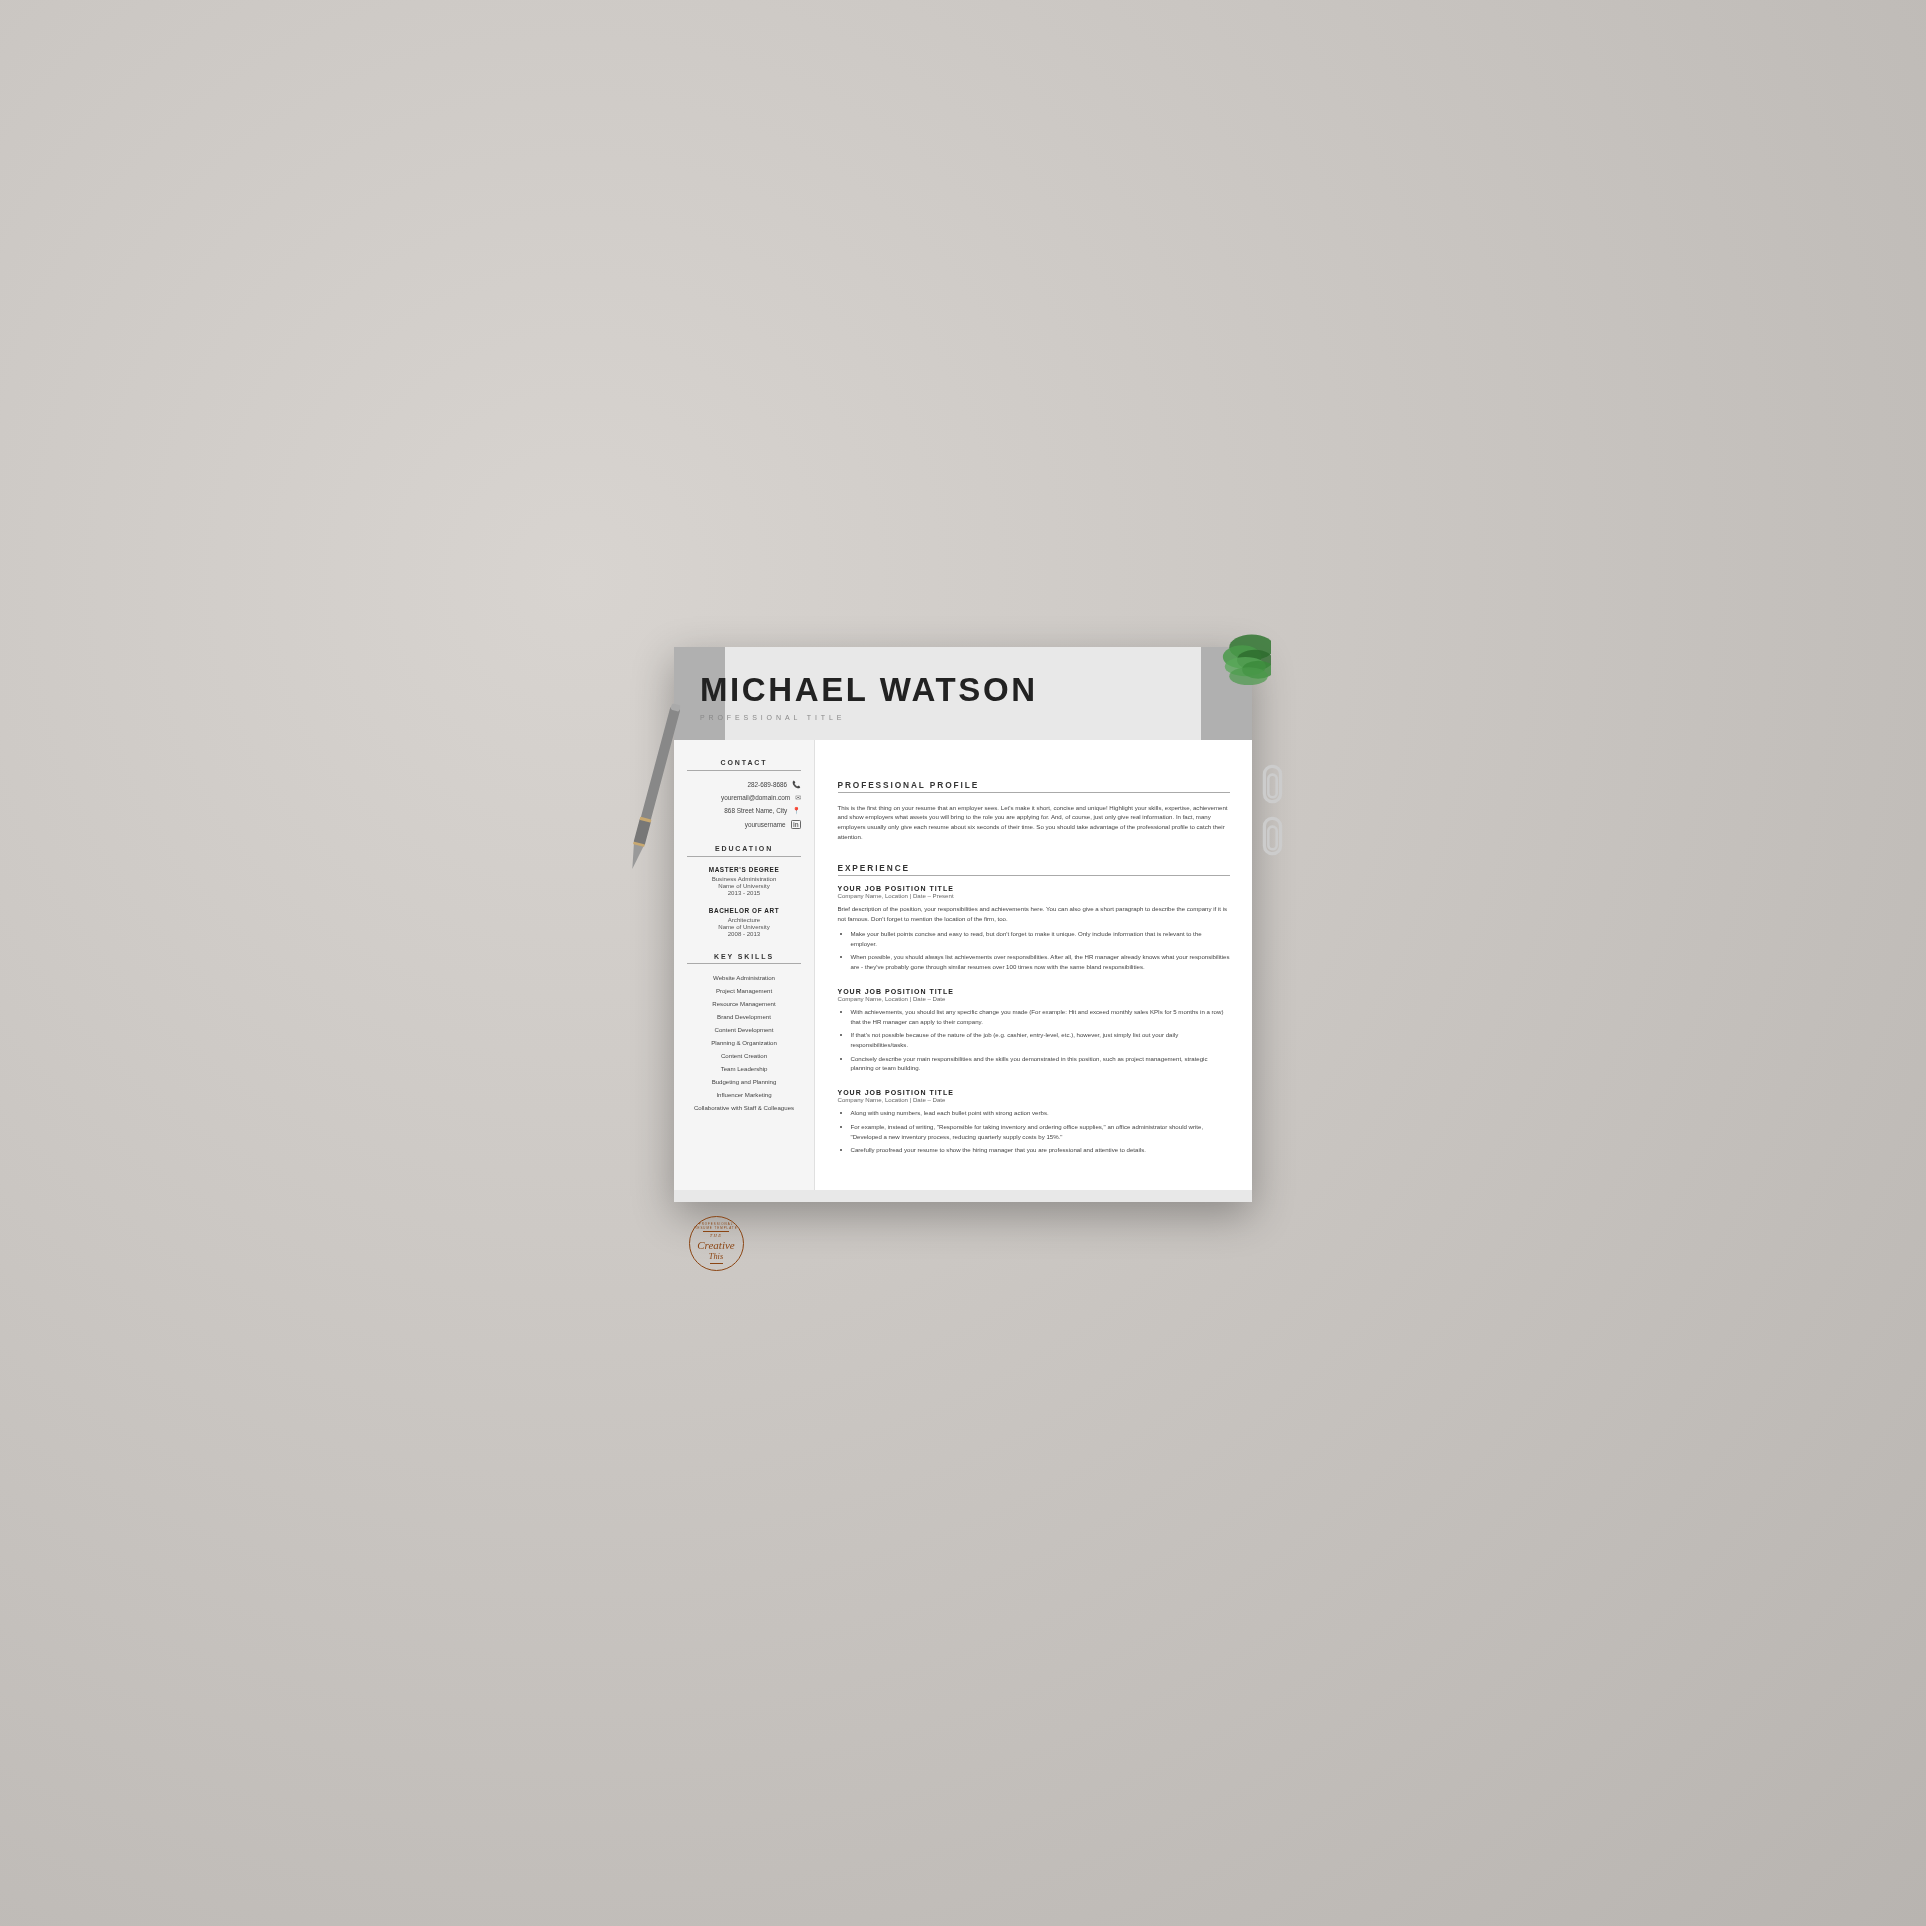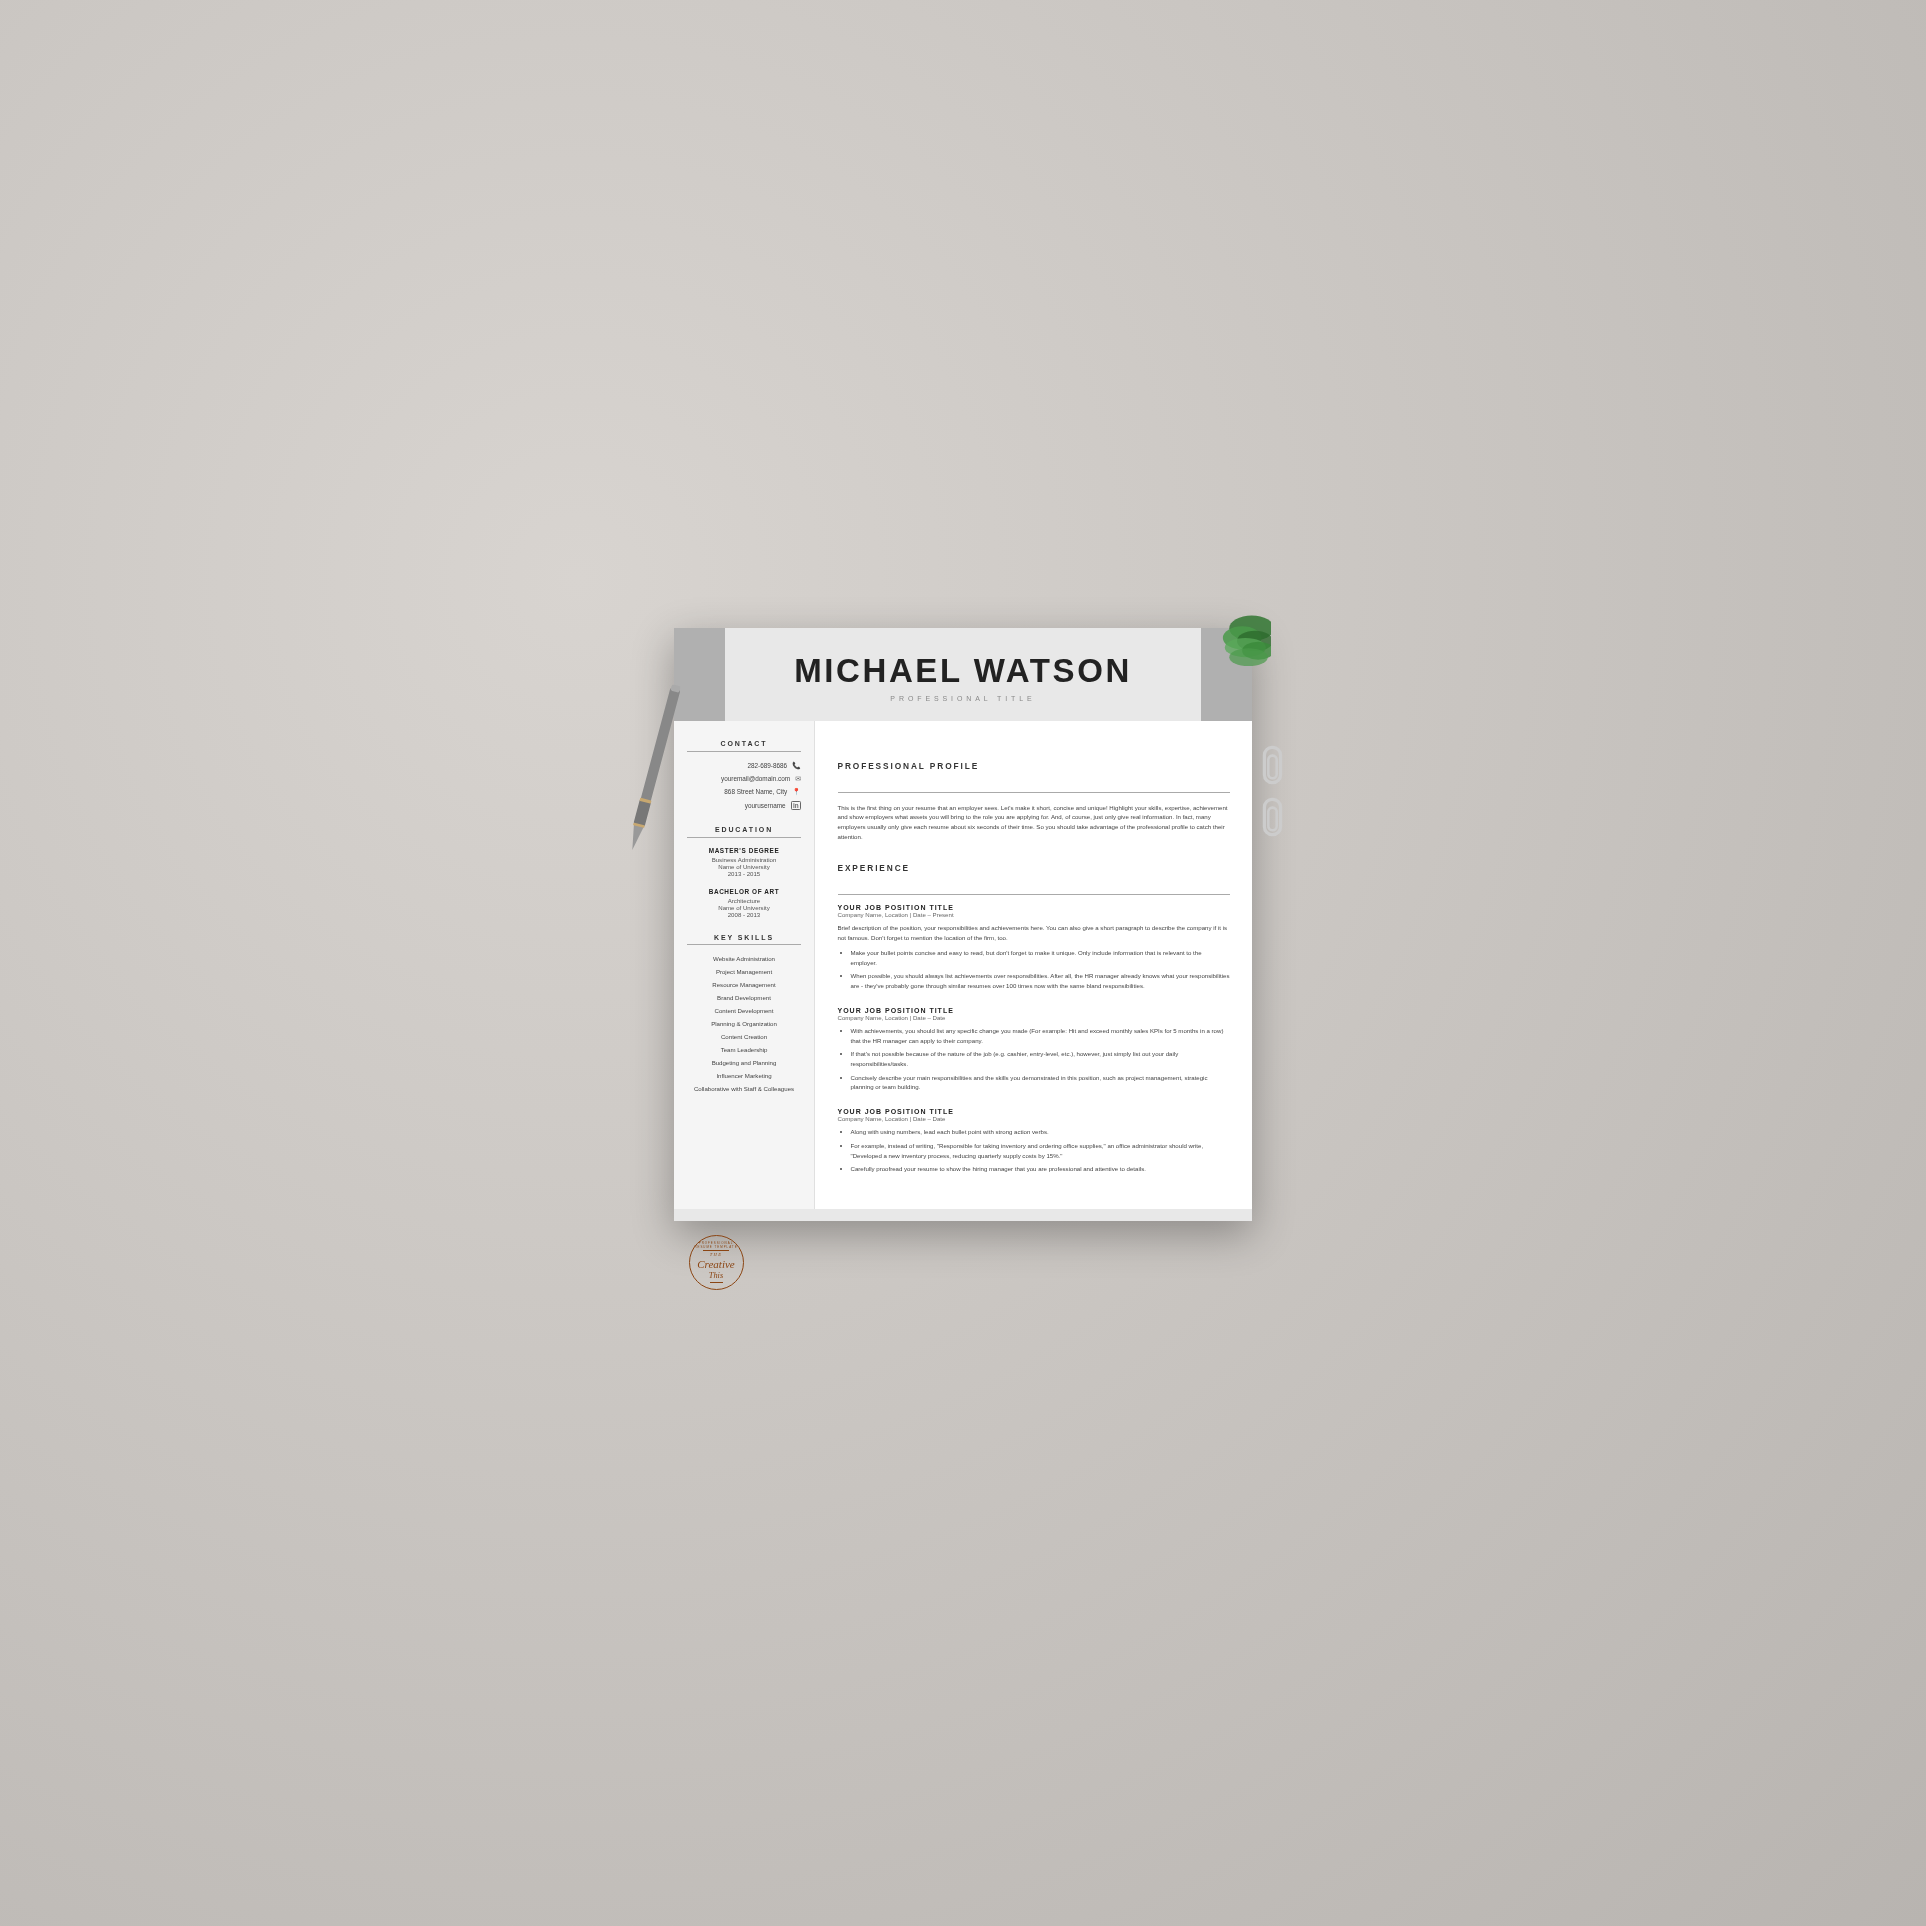--- a/index.html
+++ b/index.html
@@ -48,21 +48,20 @@
     .header-accent-right {
       position: absolute;
       right: 0;
       top: 0;
       width: 51px;
       height: 100%;
       background: #b0b0b0;
     }
 
     .header-name-container {
-      text-align: center;
       position: relative;
       z-index: 1;
       padding: 6.4px 0;
     }
 
     .header-name {
       font-family: 'Arial', sans-serif;
       font-size: 33px;
       font-weight: 900;
       letter-spacing: 2.6px;
@@ -179,21 +178,21 @@
     }
 
     .section-title {
       font-family: 'Arial', sans-serif;
       font-size: 8.3px;
       font-weight: 700;
       letter-spacing: 1.9px;
       color: #333;
       text-transform: uppercase;
       border-bottom: 0.6px solid #aaa;
-      padding-bottom: 21px;
+      padding-bottom: 2px;
       margin-bottom: 9.6px;
       margin-top: 21px;
     }
 
     .profile-text {
       font-family: 'Arial', sans-serif;
       font-size: 6.1px;
       color: #444;
       line-height: 1.6;
       margin-bottom: 19px;

